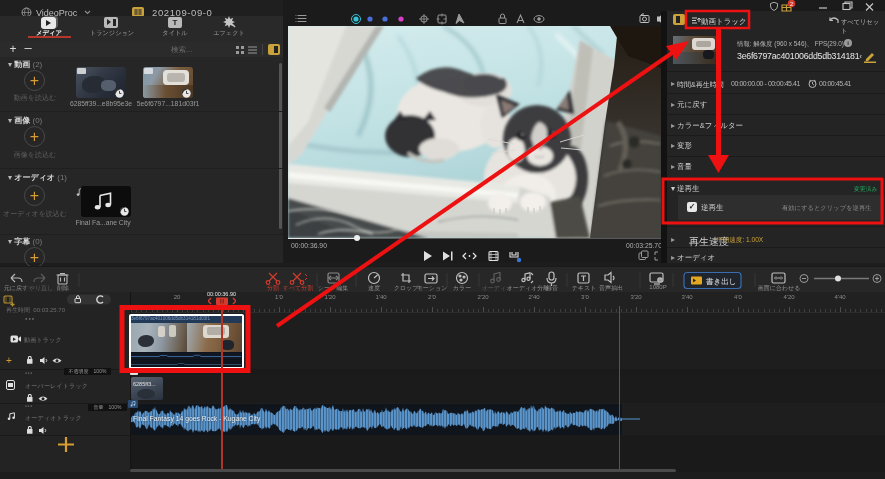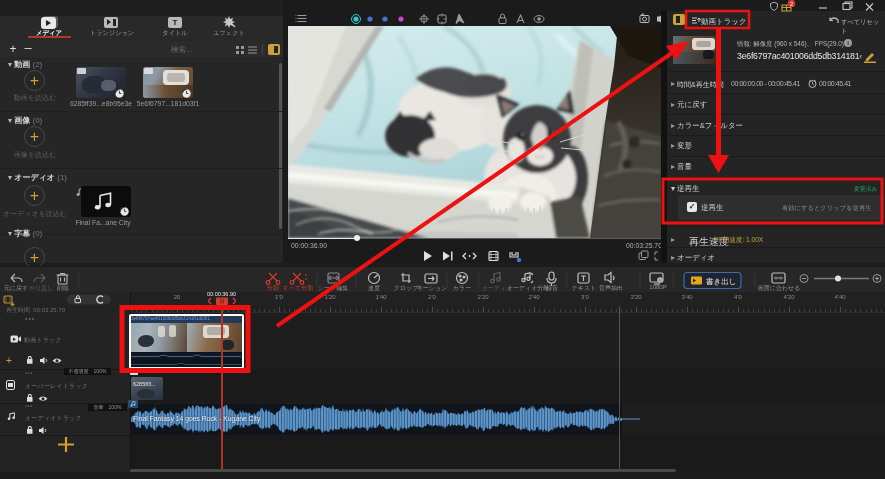--- a/index.html
+++ b/index.html
@@ -8,20 +8,36 @@
 .abs{position:absolute;}
 .lbl{font-size:6px;color:#8f8f8f;text-align:center;white-space:nowrap;}
 .tick{position:absolute;width:1px;height:3px;background:#3e3e3e;top:17px;}
 .tickm{position:absolute;width:1px;height:5px;background:#4e4e4e;top:15px;}
 .rlbl{position:absolute;font-size:6px;color:#8a8a8a;top:2px;transform:translateX(-50%);}
 </style></head>
 <body>
 <div id="app">
 
 <div class="abs" style="left:0;top:0;width:885px;height:16px;background:#1f1f1f;"></div>
+<div class="abs" style="left:8px;top:8px;width:270px;height:10px;font-size:9px;color:#bdbdbd;">
+  <svg style="position:absolute;left:13px;top:-1px;width:11px;height:11px;" viewBox="0 0 11 11">
+    <circle cx="5.5" cy="5.5" r="4.5" fill="none" stroke="#9a9a9a" stroke-width="1"></circle>
+    <ellipse cx="5.5" cy="5.5" rx="2" ry="4.5" fill="none" stroke="#9a9a9a" stroke-width="0.7"></ellipse>
+    <path d="M1,5.5 h9" stroke="#9a9a9a" stroke-width="0.7"></path>
+  </svg>
+  <span style="position:absolute;left:28px;top:0;">VideoProc</span>
+  <svg style="position:absolute;left:76px;top:2px;width:7px;height:5px;" viewBox="0 0 7 5">
+        <path d="M1,1 l2.5,2.5 L6,1" stroke="#8a8a8a" fill="none" stroke-width="1.2"></path>
+      </svg>
+  <span style="position:absolute;left:124px;top:-1px;width:12px;height:10px;background:#caa23a;border-radius:2px;"></span>
+  <svg style="position:absolute;left:126px;top:1px;width:8px;height:6px;" viewBox="0 0 8 6">
+        <path d="M0,1 h8 M0,3 h8 M0,5 h8 M2,0 v6 M6,0 v6" stroke="#333" stroke-width="0.8"></path>
+      </svg>
+  <span style="position:absolute;left:144px;top:-1px;font-size:9.5px;letter-spacing:0.6px;">202109-09-0</span>
+</div>
 
 <div class="abs" style="left:0;top:16px;width:283px;height:247px;background:#262626;">
 
   <div class="abs" style="left:0;top:0;width:283px;height:26px;background:#292929;"></div>
 
   <div class="abs" style="left:41px;top:1px;width:15px;height:12px;background:#e8e8e8;border-radius:3px;box-shadow:2px -1px 0 #5a5a5a;"></div>
   <div class="abs" style="left:46px;top:4px;width:0;height:0;border-left:5px solid #222;border-top:3px solid transparent;border-bottom:3px solid transparent;"></div>
   <div class="abs" style="left:26px;top:13px;width:46px;height:10px;color:#f0f0f0;font-size:6.4px;font-weight:bold;text-align:center;">メディア</div>
   <div class="abs" style="left:28px;top:20px;width:43px;height:2px;background:#b5362a;"></div>
 
@@ -110,21 +126,21 @@
         <ellipse cx="15.1" cy="13" rx="2.8" ry="2.2" fill="#e8e8e8"></ellipse>
       </svg>
   <svg class="abs" style="left:120px;top:191px;width:9px;height:9px;" viewBox="0 0 9 9">
         <circle cx="4.5" cy="4.5" r="4.2" fill="#e8e8e8"></circle>
         <path d="M4.5,4.5 v-2.6 M4.5,4.5 h1.9" stroke="#333" stroke-width="0.9" fill="none"></path>
         <path d="M4.5,4.5 m-4.2,0 a4.2,4.2 0 0 1 4.2,-4.2" fill="none" stroke="#333" stroke-width="1.4"></path>
       </svg>
   <div class="abs" style="left:66px;top:203px;width:74px;height:8px;font-size:6.8px;color:#9a9a9a;text-align:center;">Final Fa...ane City</div>
 
   <div class="abs" style="left:0;top:218px;width:283px;height:1px;background:#1f1f1f;"></div>
-  <div class="abs" style="left:8px;top:212px;font-size:8px;color:#b8b8b8;">▾ <b style="color:#d5d5d5;">字幕</b> <span style="color:#7a7a7a;">(0)</span></div>
+  <div class="abs" style="left:8px;top:220px;font-size:8px;color:#b8b8b8;">▾ <b style="color:#d5d5d5;">字幕</b> <span style="color:#7a7a7a;">(0)</span></div>
   <div class="abs" style="left:24px;top:231px;width:21px;height:21px;border:1.5px solid #4a4a4a;border-radius:50%;color:#d79d30;font-size:16px;text-align:center;line-height:20px;">+</div>
 </div>
 
 <div class="abs" style="left:283px;top:0;width:384px;height:263px;background:#1b1b1b;">
 
   <svg class="abs" style="left:0;top:12px;width:384px;height:14px;" viewBox="0 0 384 14">
     <g stroke="#9a9a9a" fill="none" stroke-width="1">
       <path d="M15,3.5 h8 M15,6.5 h8 M15,9.5 h8 M13,3.5 h0.01 M13,6.5 h0.01 M13,9.5 h0.01" stroke-linecap="round"></path>
       <circle cx="73" cy="7" r="4.5" stroke="#35c3d6"></circle>
       <circle cx="141" cy="7" r="3.2"></circle>

